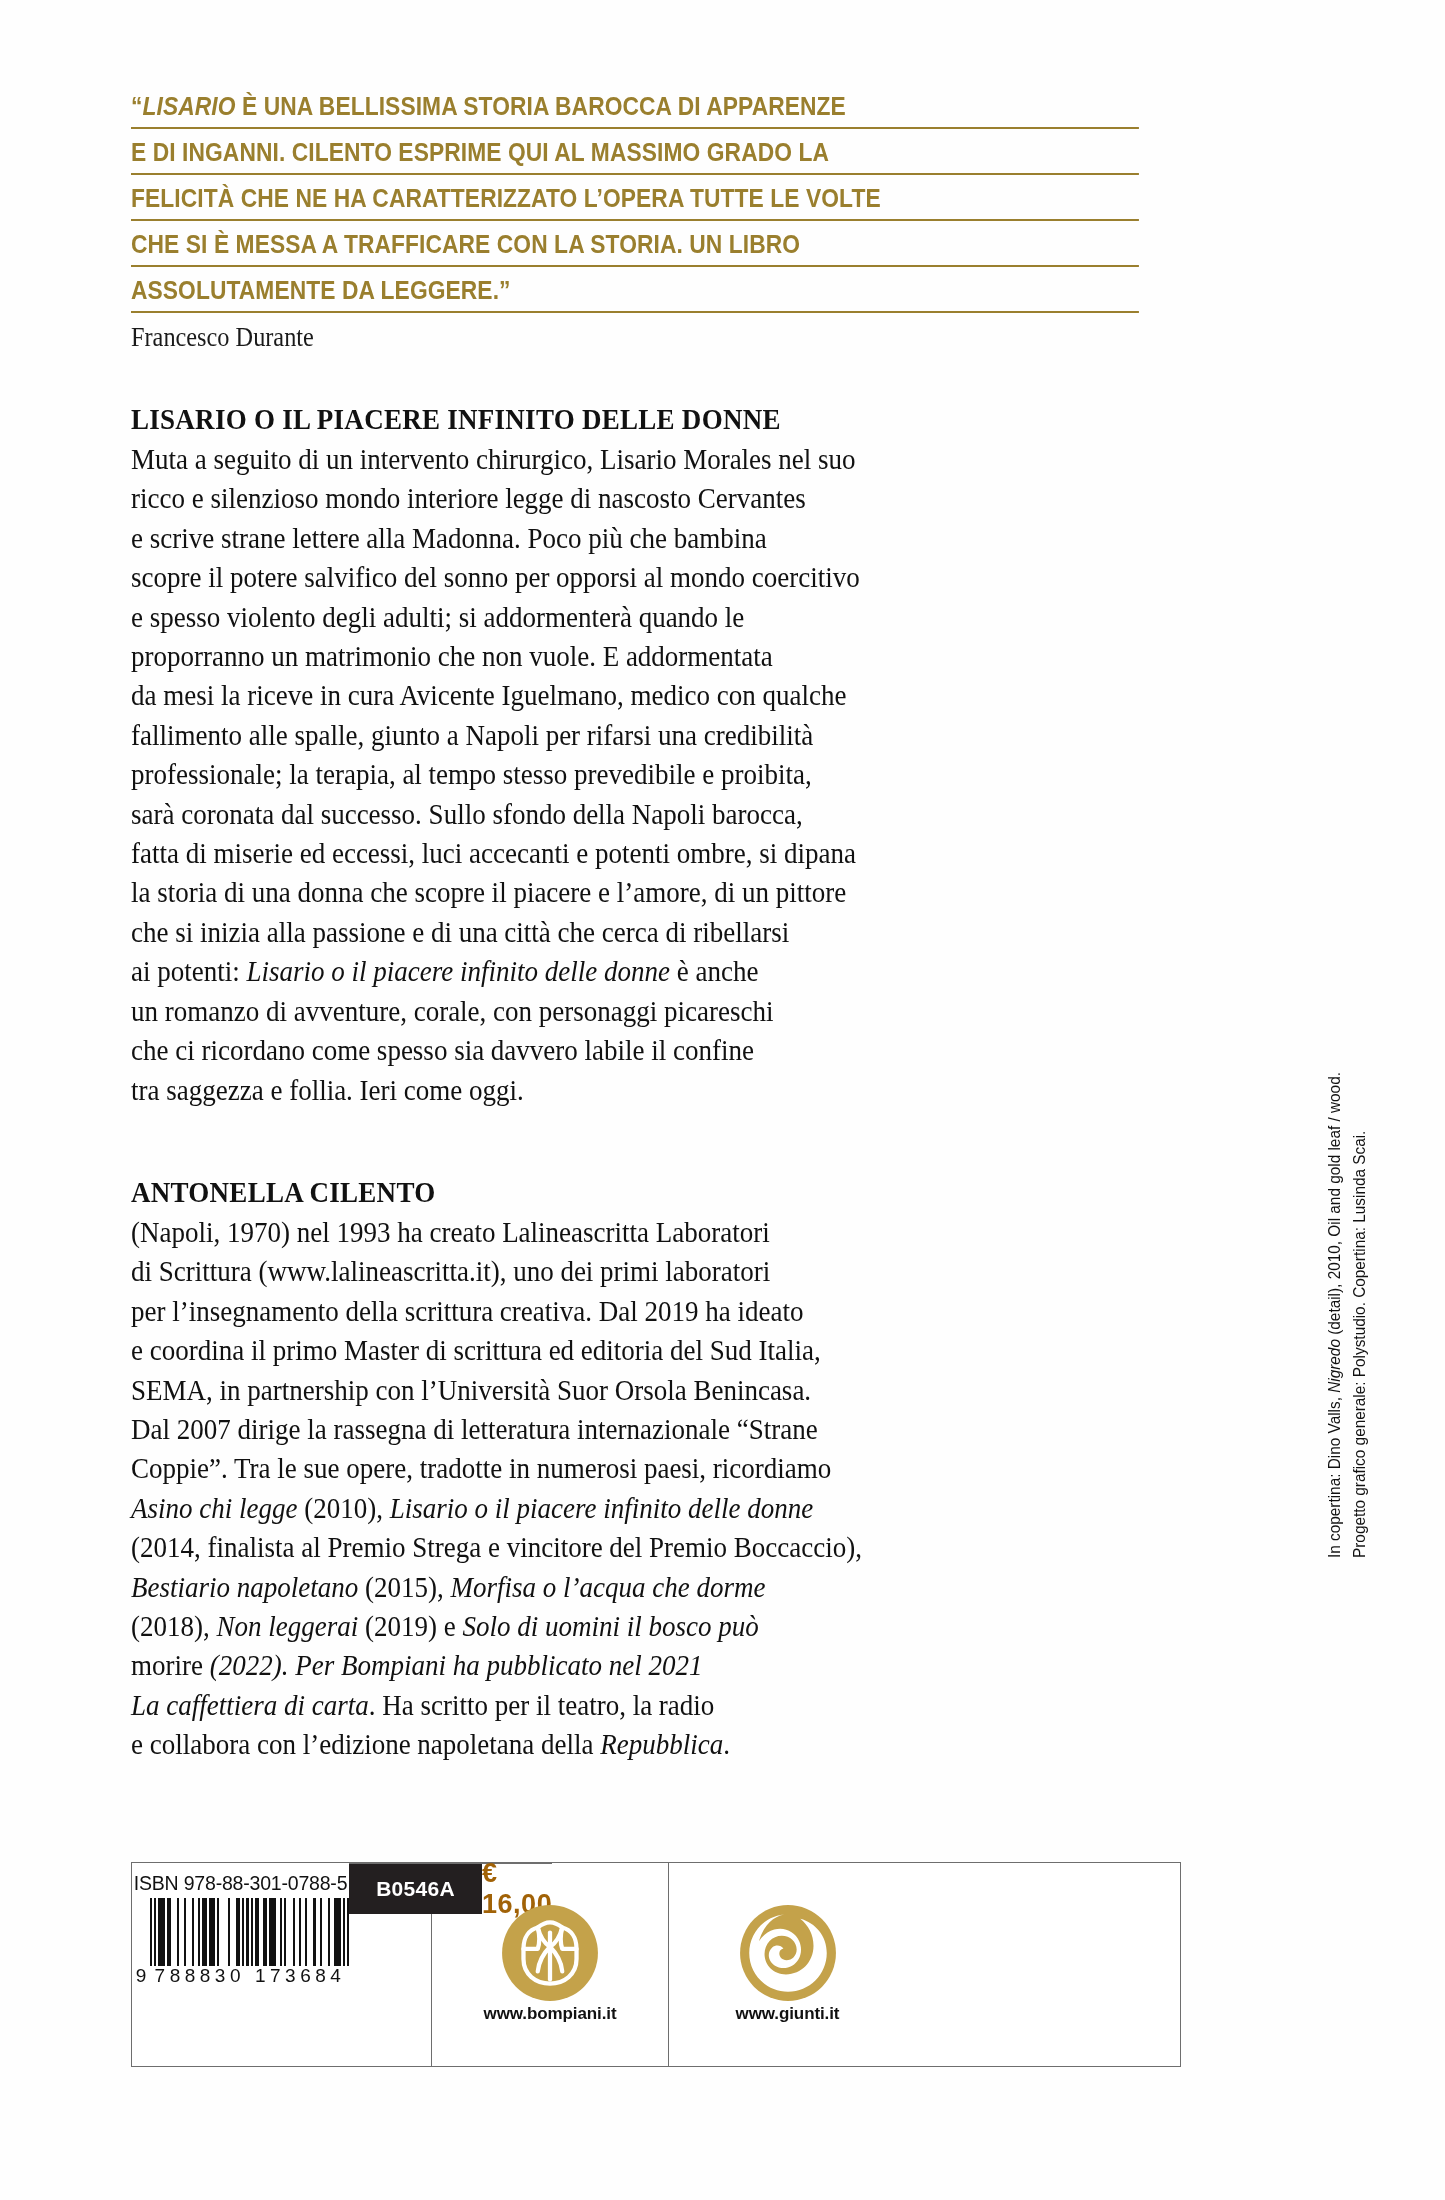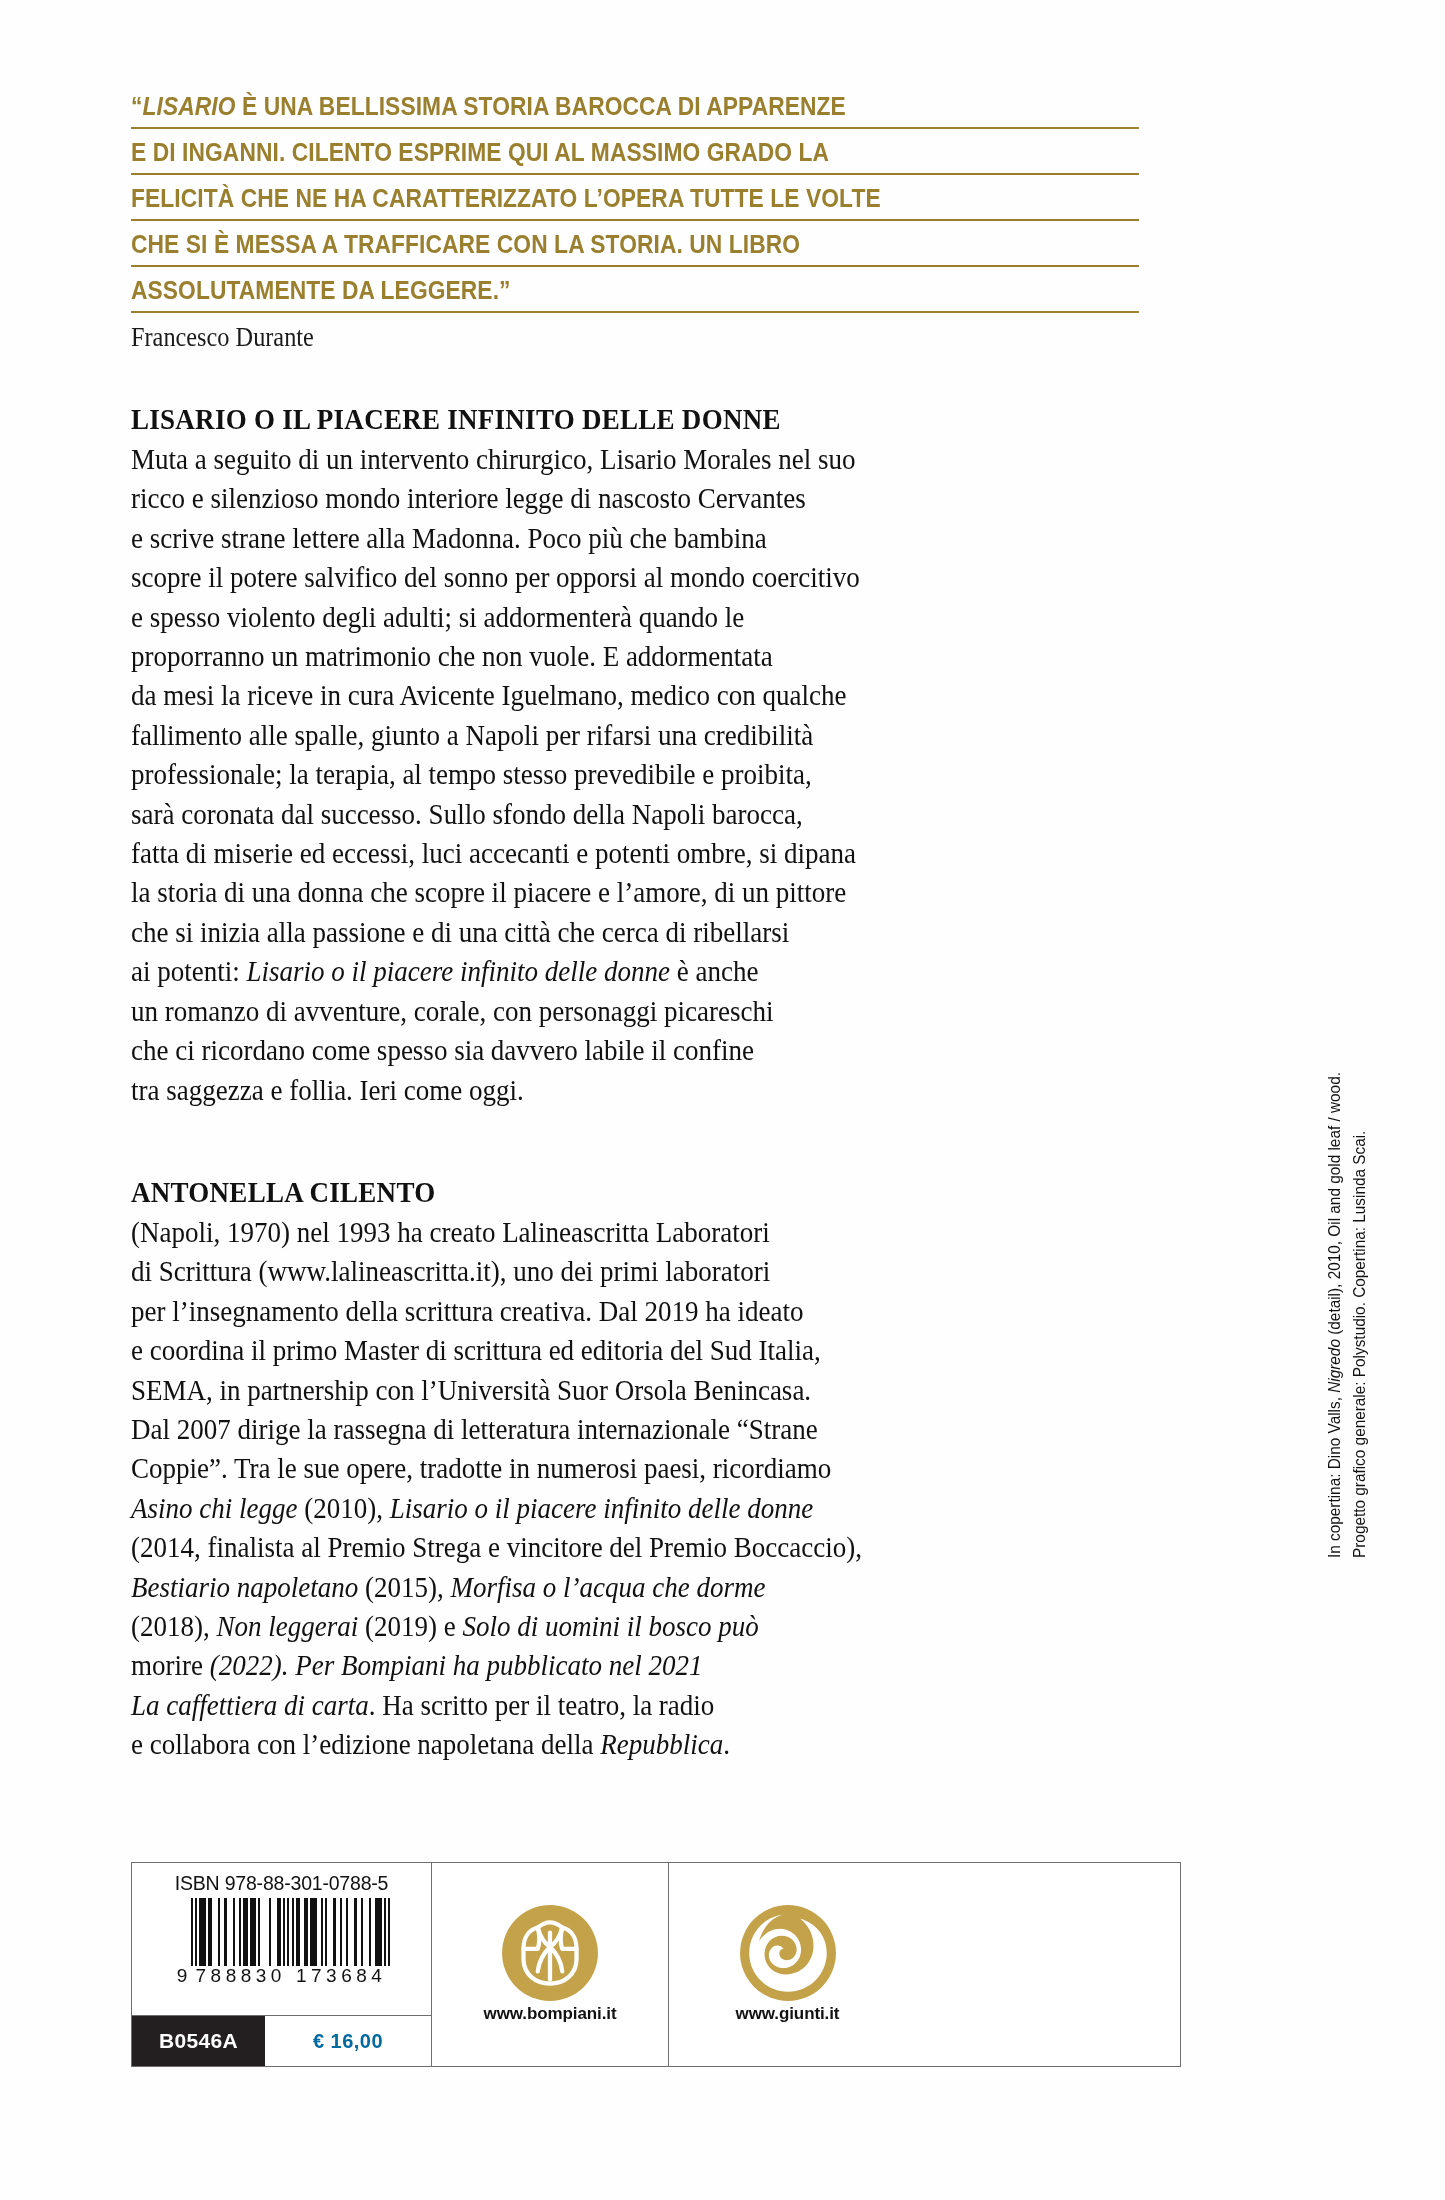--- a/index.html
+++ b/index.html
@@ -103,22 +103,20 @@
   .strip-cell {
     border-right: 1.6px solid #6e6e6e;
     position: relative;
   }
   .strip-cell:last-child { border-right: none; }
 
   
   #barcode-cell {
     width: 300px;
     display: flex;
-    flex-direction: column;
-    gap: 20px;
   }
   #barcode-top {
     flex: 1 1 auto;
     display: flex;
     flex-direction: column;
     align-items: center;
     justify-content: flex-start;
     padding-top: 9px;
   }
   #isbn-text {
@@ -164,22 +162,22 @@
     font-size: 21px;
     letter-spacing: 0.3px;
   }
   #price-cell {
     flex: 1 1 auto;
     display: flex;
     align-items: center;
     justify-content: center;
     font-family: "Liberation Sans", sans-serif;
     font-weight: bold;
-    font-size: 20px;
-    color: #0369a1;
+    font-size: 27px;
+    color: #a16207;
     letter-spacing: 0.5px;
   }
 
   
   #imprint-cell {
     width: 237px;
     display: flex;
     align-items: center;
     justify-content: center;
   }

